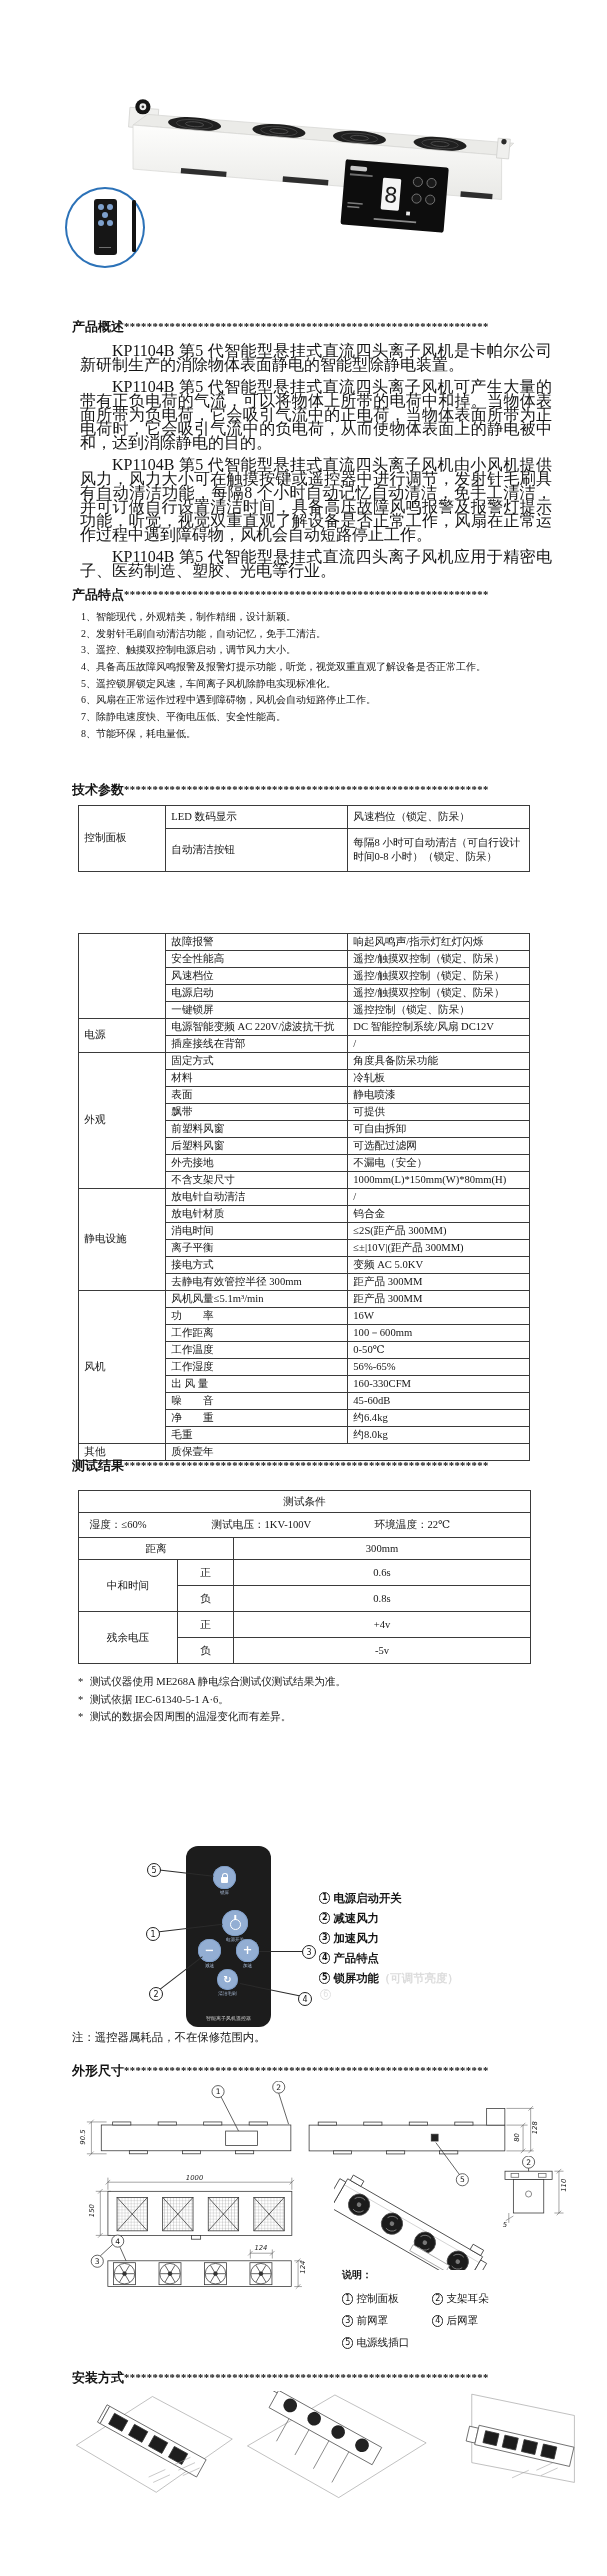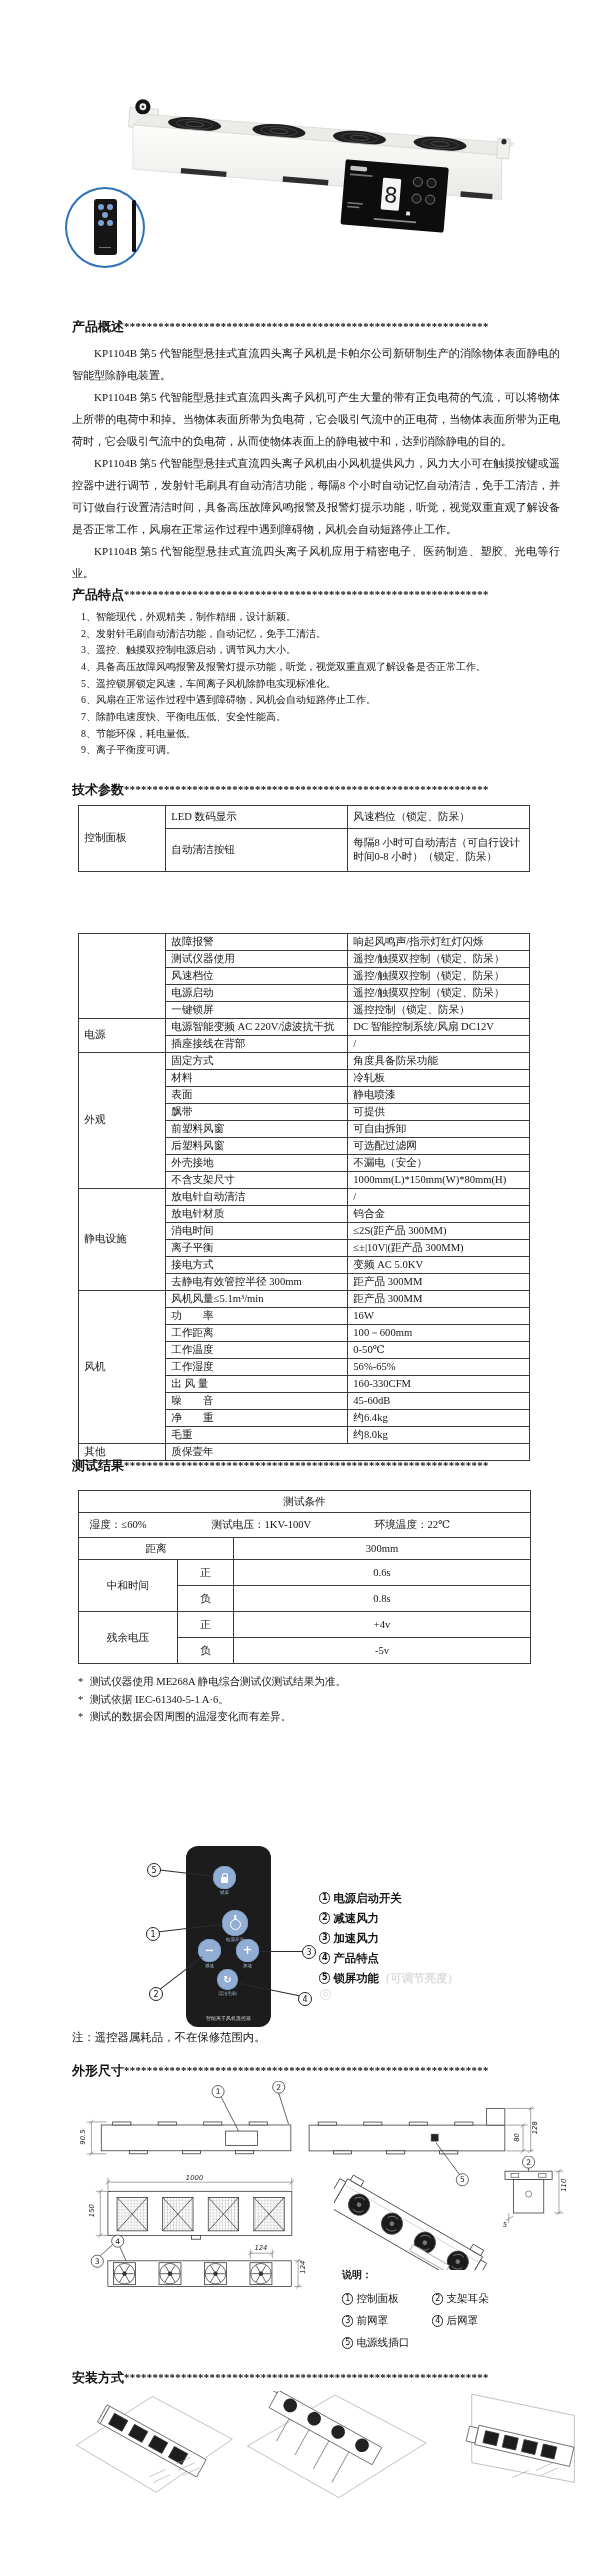--- a/index.html
+++ b/index.html
@@ -4,21 +4,21 @@
 <style>
   html,body{margin:0;padding:0;background:#888;}
   .page{position:relative;width:608px;height:2576px;background:#fff;margin:0 auto;
         font-family:"Liberation Serif","DejaVu Serif",serif;color:#141414;overflow:hidden;}
   .abs{position:absolute;}
   
   .sec{position:absolute;left:72px;width:488px;}
   .schead{margin:0;font-size:13px;font-weight:bold;white-space:nowrap;overflow:hidden;line-height:18px;}
   .schead .stars{font-size:10.6px;font-weight:bold;letter-spacing:0.4px;vertical-align:0.8px;}
   
-  .body-text p{margin:0;text-indent:2em;font-size:11px;line-height:22px;text-align:justify;}
+  .body-text p{margin:8px;text-indent:2em;font-size:16px;line-height:14px;text-align:justify;}
   .body-text{margin-top:5.3px;}
   .feat-list{margin-top:4.6px;padding-left:9px;}
   .feat{font-size:10px;line-height:16.7px;padding-left:24px;text-indent:-24px;text-align:justify;}
   
   table.spec{border-collapse:collapse;table-layout:fixed;width:452px;border:1.5px solid #3a3a3a;}
   table.spec td{border:0.8px solid #3a3a3a;font-size:10.6px;line-height:14.4px;padding:0.8px 5.3px;height:14.4px;
                 overflow:hidden;vertical-align:middle;}
   td.gcell{font-size:10.6px;}
   table.ttest{border-collapse:collapse;table-layout:fixed;width:452px;border:1.5px solid #3a3a3a;margin-top:15px;}
   table.ttest td{border:0.8px solid #3a3a3a;font-size:10.6px;text-align:center;vertical-align:middle;padding:1.5px 3px;}
@@ -174,21 +174,20 @@
     <h2 class="schead"><span>产品特点</span><span class="stars">****************************************************************</span></h2>
     <div class="feat-list" id="feat-list">
         <div class="feat">1、智能现代，外观精美，制作精细，设计新颖。</div>
         <div class="feat">2、发射针毛刷自动清洁功能，自动记忆，免手工清洁。</div>
         <div class="feat">3、遥控、触摸双控制电源启动，调节风力大小。</div>
         <div class="feat">4、具备高压故障风鸣报警及报警灯提示功能，听觉，视觉双重直观了解设备是否正常工作。</div>
         <div class="feat">5、遥控锁屏锁定风速，车间离子风机除静电实现标准化。</div>
         <div class="feat">6、风扇在正常运作过程中遇到障碍物，风机会自动短路停止工作。</div>
         <div class="feat">7、除静电速度快、平衡电压低、安全性能高。</div>
         <div class="feat">8、节能环保，耗电量低。</div>
-        <div class="feat">9、离子平衡度可调。</div>
       </div>
   </section>
 
   <section class="sec" style="top:781px">
     <h2 class="schead"><span>技术参数</span><span class="stars">****************************************************************</span></h2>
     <table class="spec" style="margin:6px 0 0 6px">
       <colgroup>
           <col style="width:87px">
           <col style="width:182px">
           <col style="width:182px">
@@ -213,21 +212,21 @@
         <col style="width:182px">
         <col style="width:182px">
       </colgroup>
     <tbody id="spec-tbody">
         <tr>
           <td class="gcell" rowspan="5"></td>
           <td>故障报警</td>
           <td>响起风鸣声/指示灯红灯闪烁</td>
         </tr>
         <tr>
-          <td>测试仪器使用</td>
+          <td>安全性能高</td>
           <td>遥控/触摸双控制（锁定、防呆）</td>
         </tr>
         <tr>
           <td>风速档位</td>
           <td>遥控/触摸双控制（锁定、防呆）</td>
         </tr>
         <tr>
           <td>电源启动</td>
           <td>遥控/触摸双控制（锁定、防呆）</td>
         </tr>

